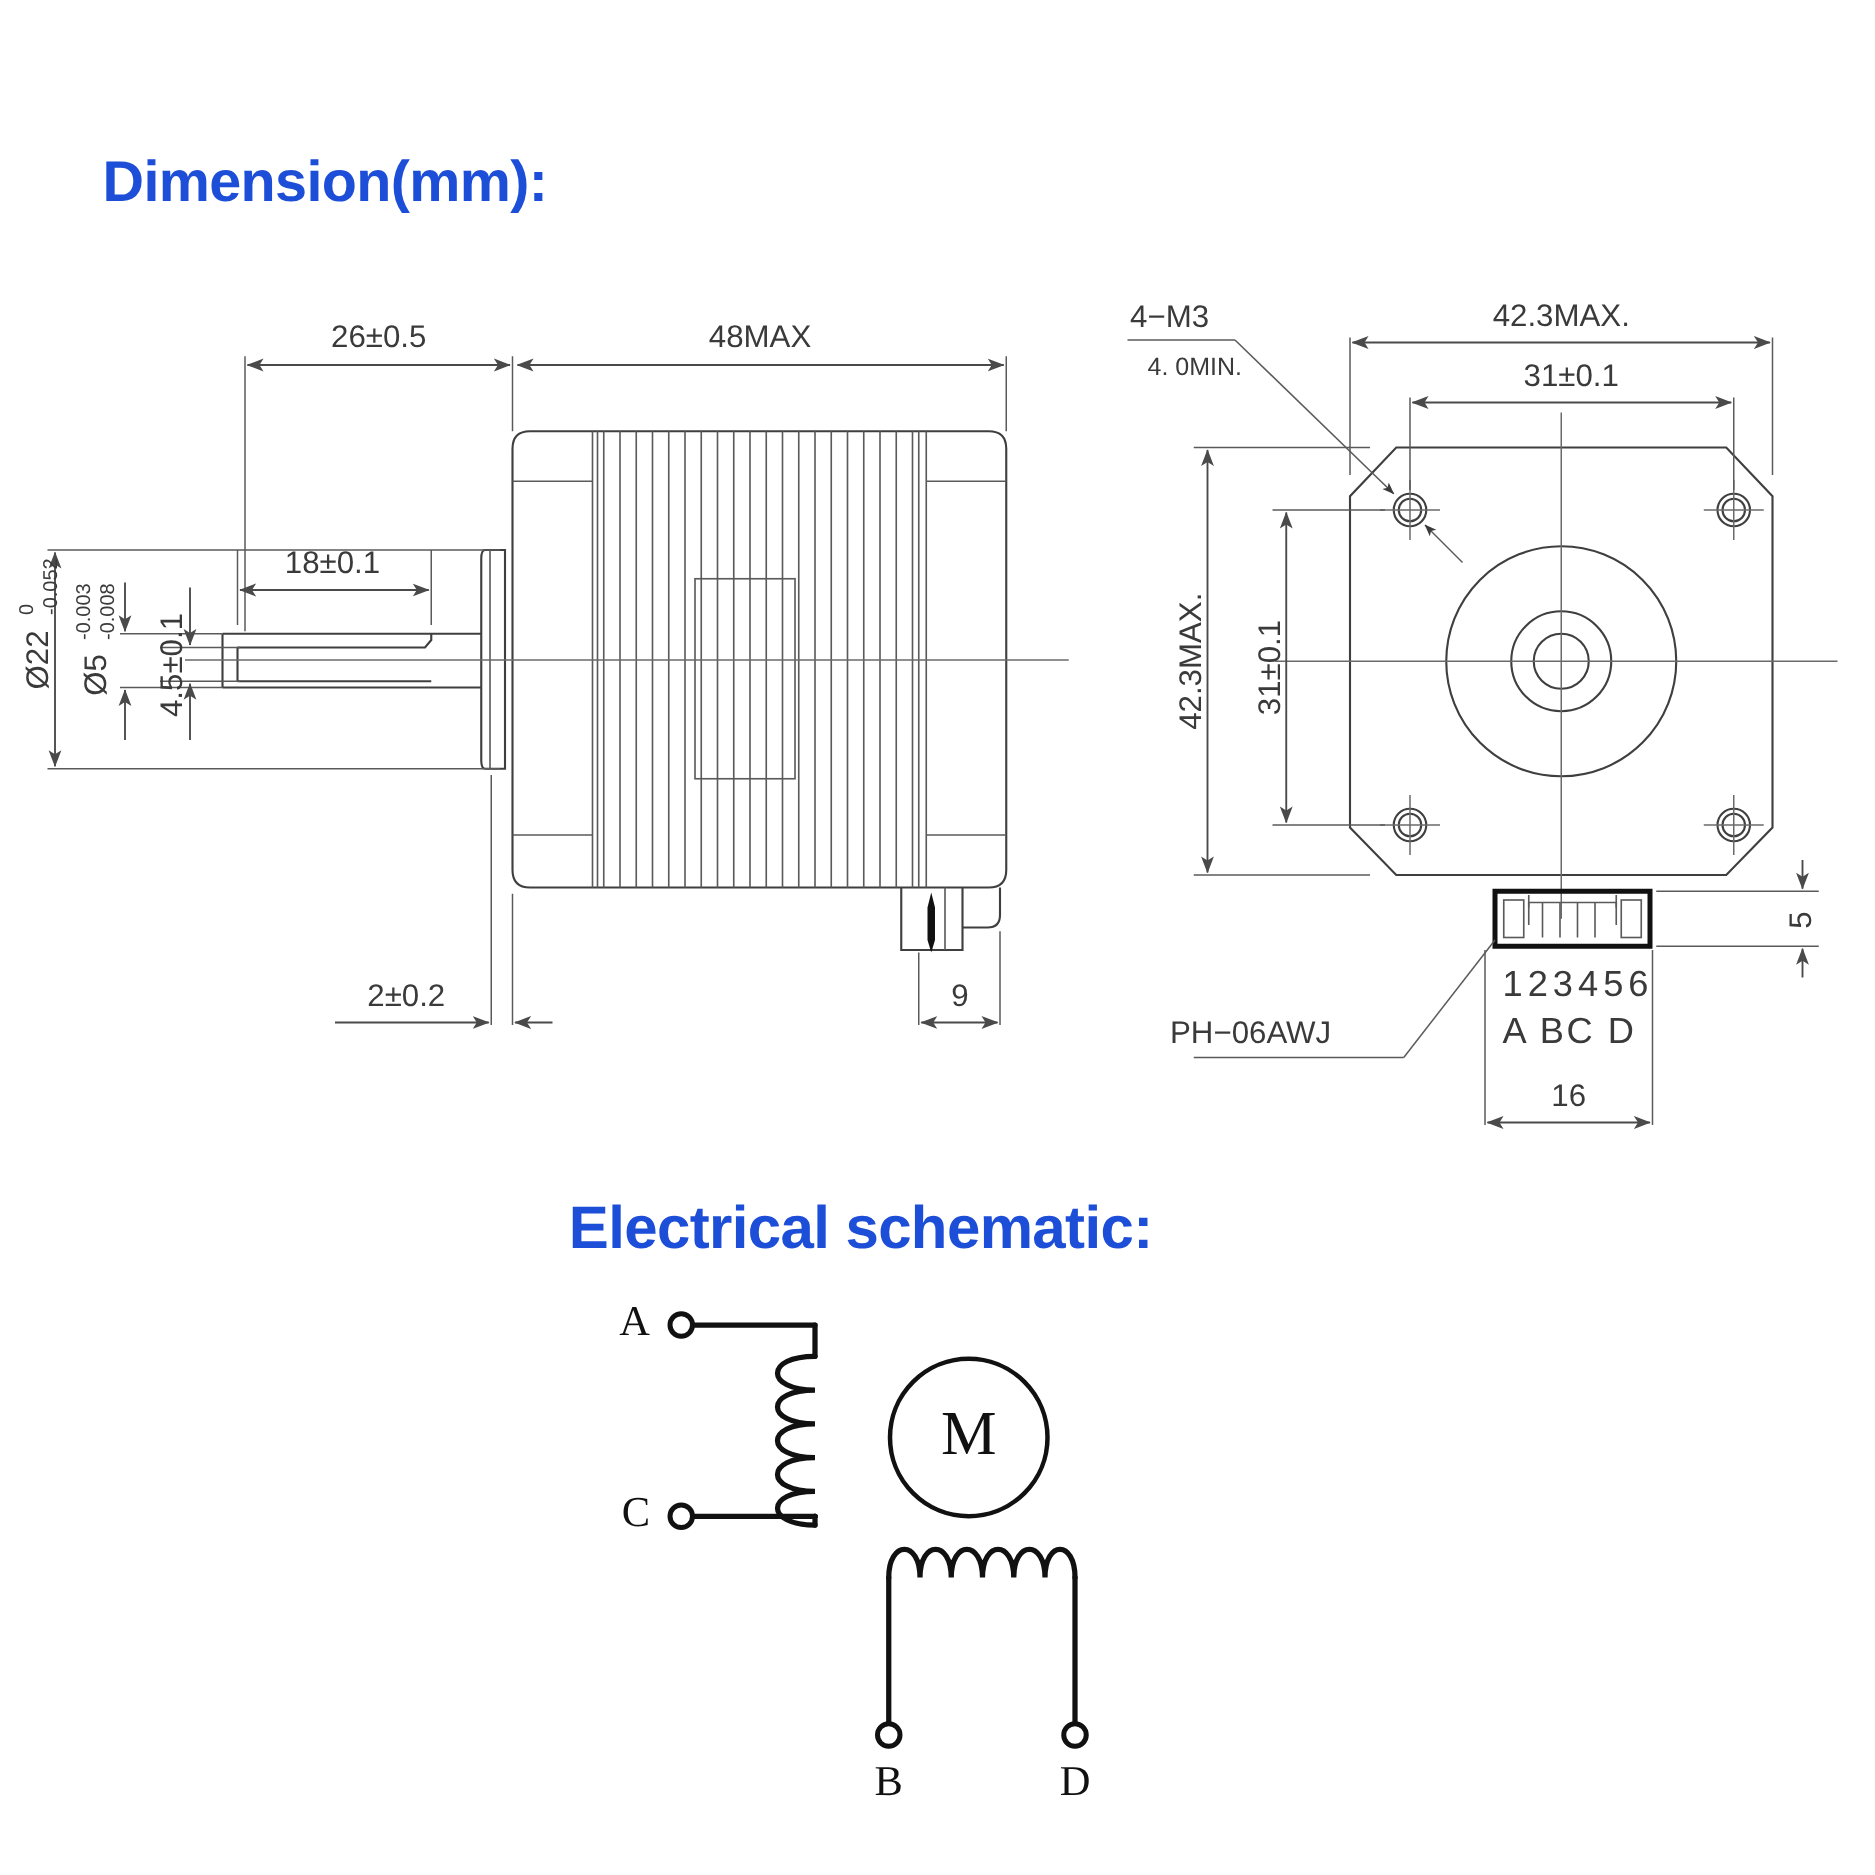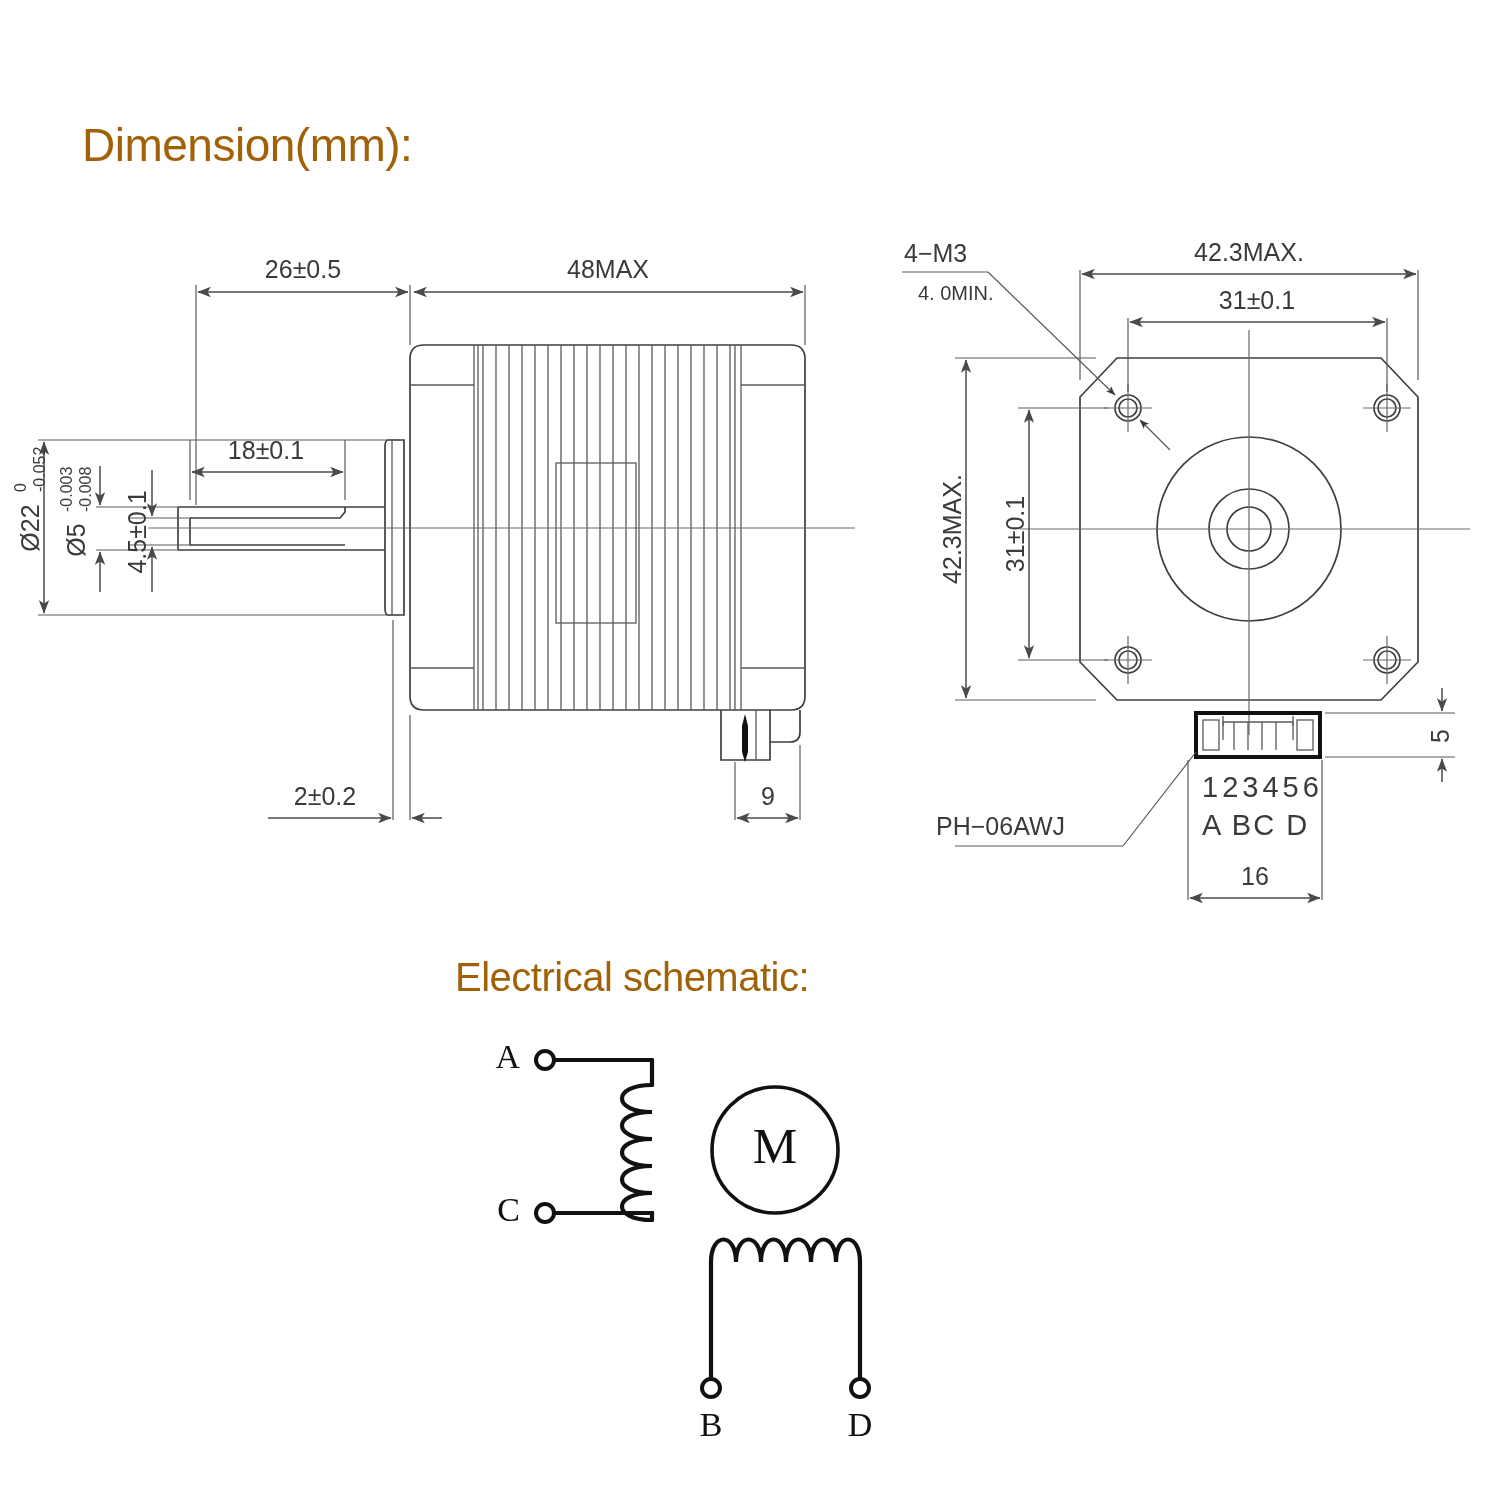--- a/index.html
+++ b/index.html
@@ -18,34 +18,34 @@
   }
   .page {
     position: absolute;
     inset: 0;
     width: 1500px;
     height: 1500px;
   }
   .heading {
     position: absolute;
     font-family: "Liberation Sans", sans-serif;
-    font-weight: normal;
-    color: #a16207;
+    font-weight: bold;
+    color: #1d4ed8;
     white-space: nowrap;
     letter-spacing: -0.5px;
   }
   #dimension-heading {
     left: 82px;
     top: 118px;
     font-size: 46px;
   }
   #schematic-heading {
     left: 455px;
     top: 955px;
-    font-size: 40px;
+    font-size: 48px;
   }
   svg.draw {
     position: absolute;
     left: 0;
     top: 0;
     width: 1500px;
     height: 1500px;
     overflow: visible;
   }
   .dimtext {

